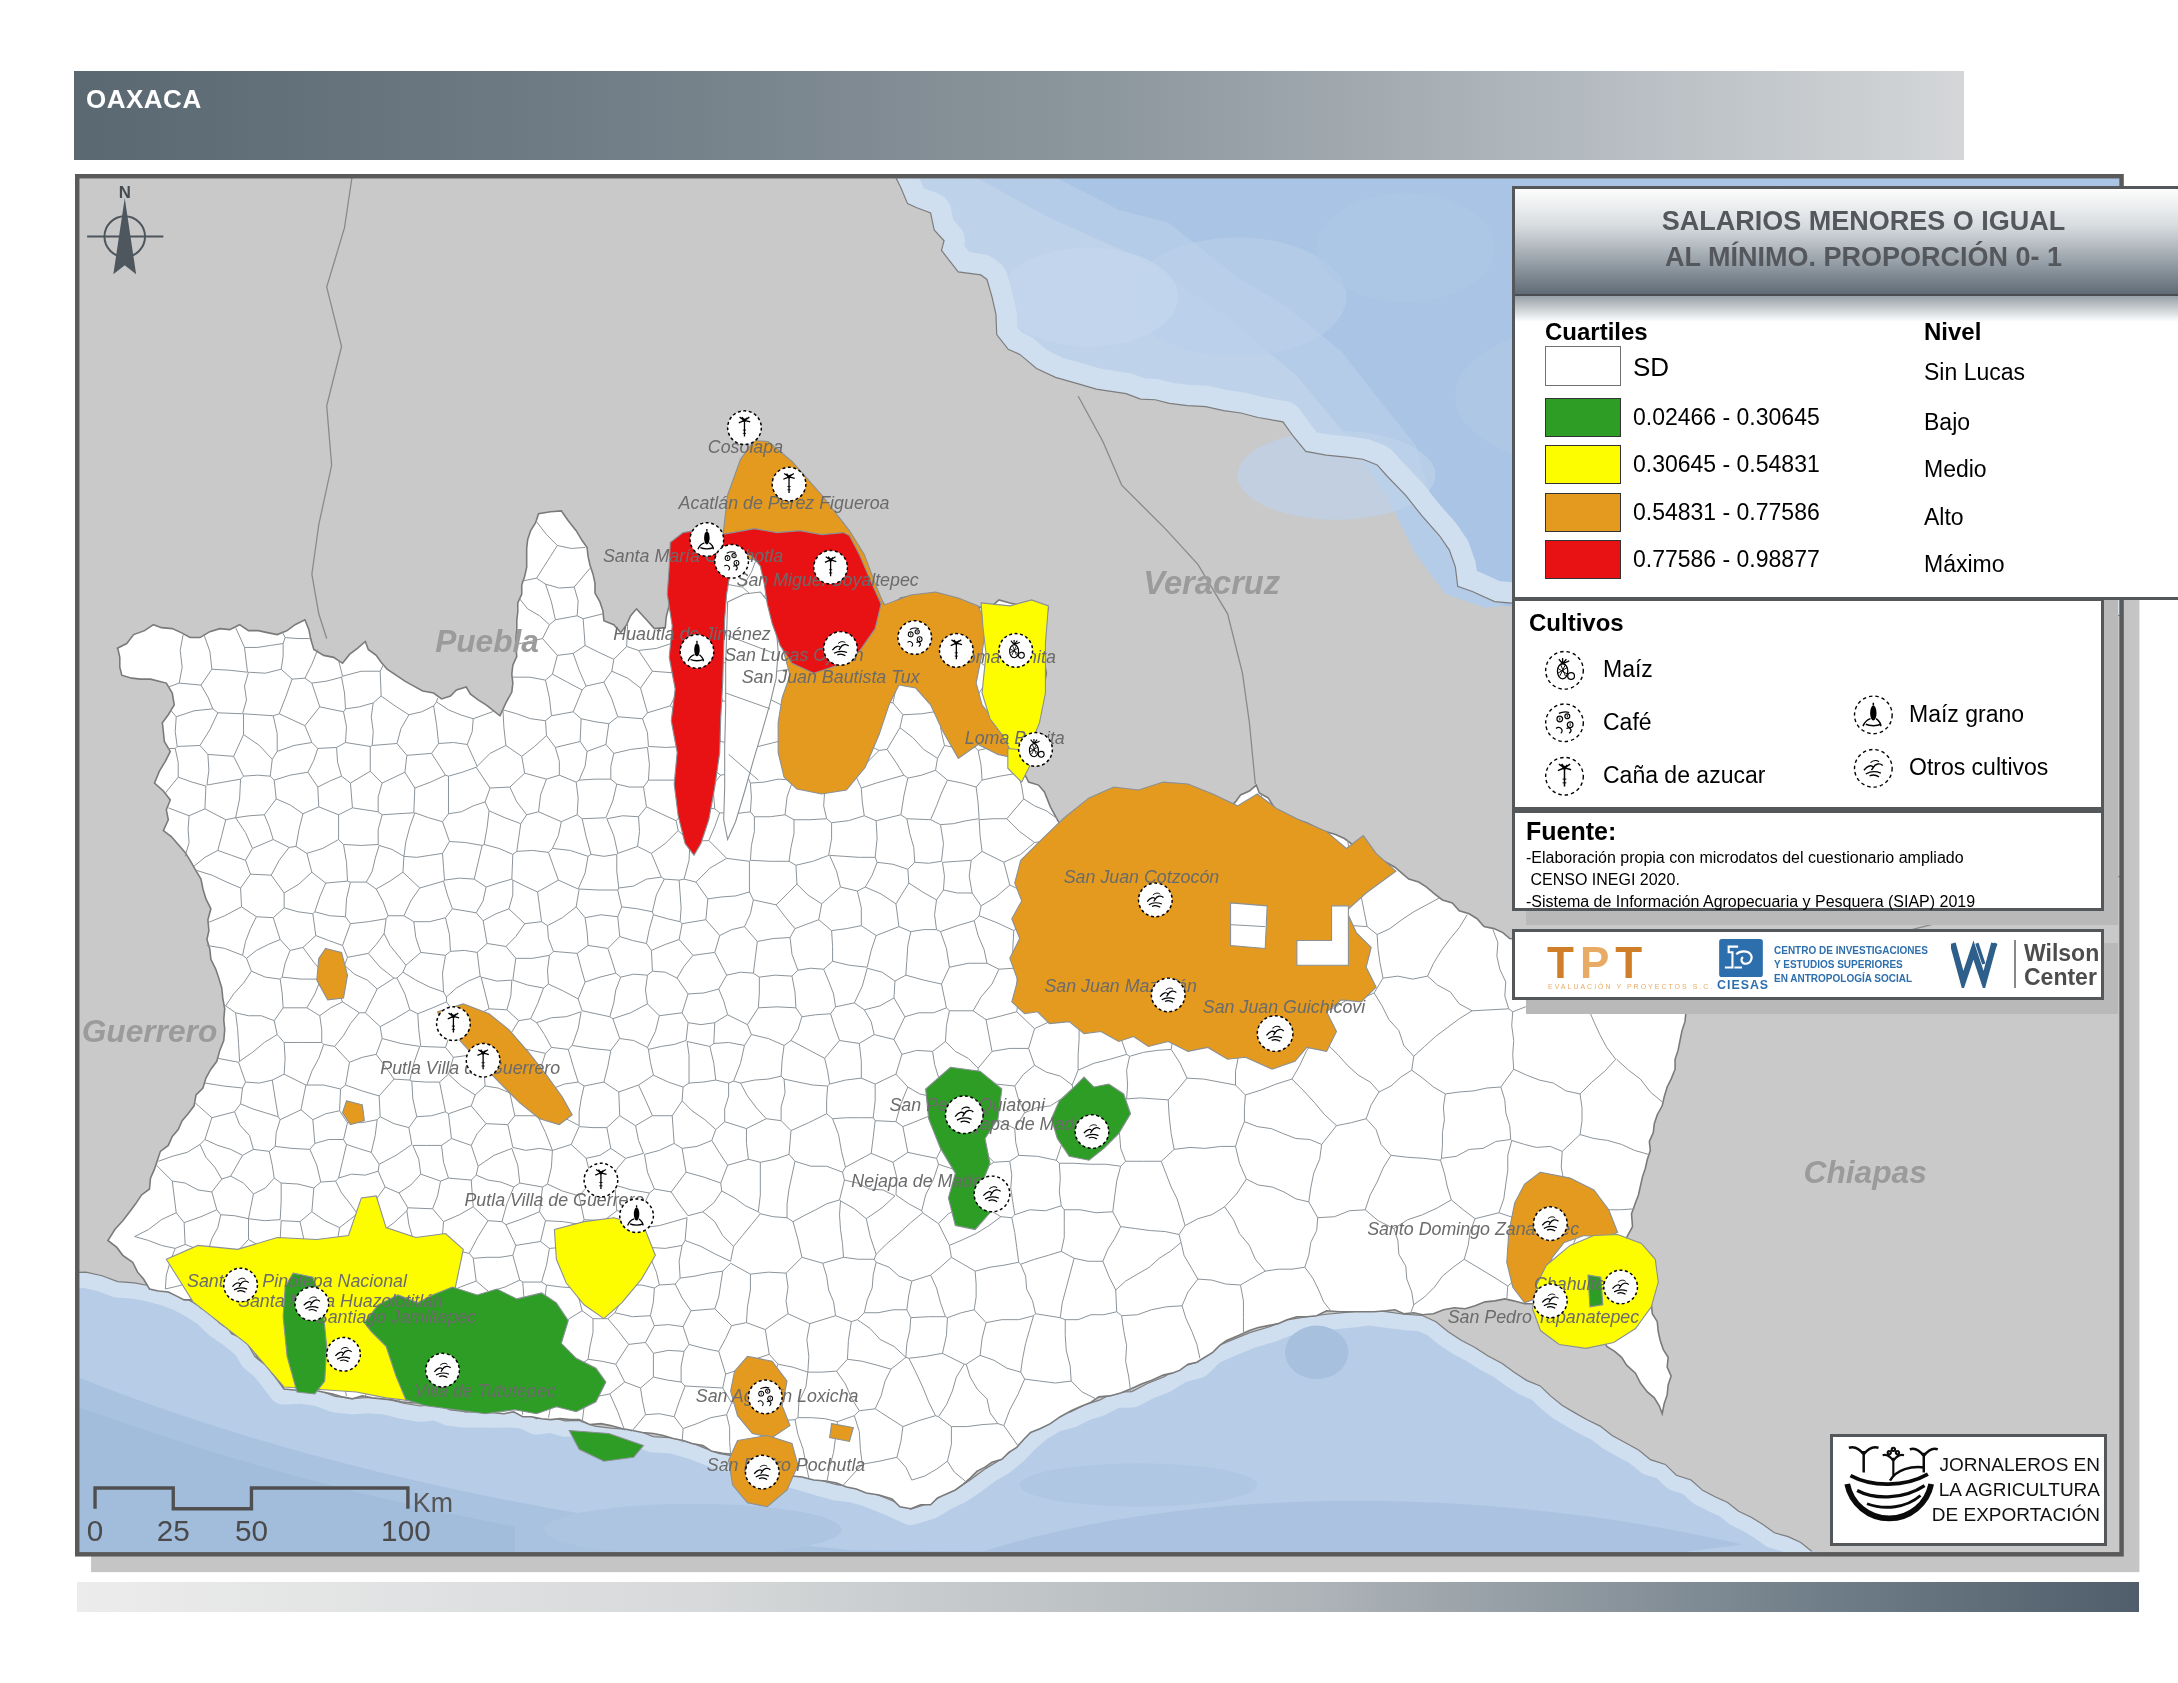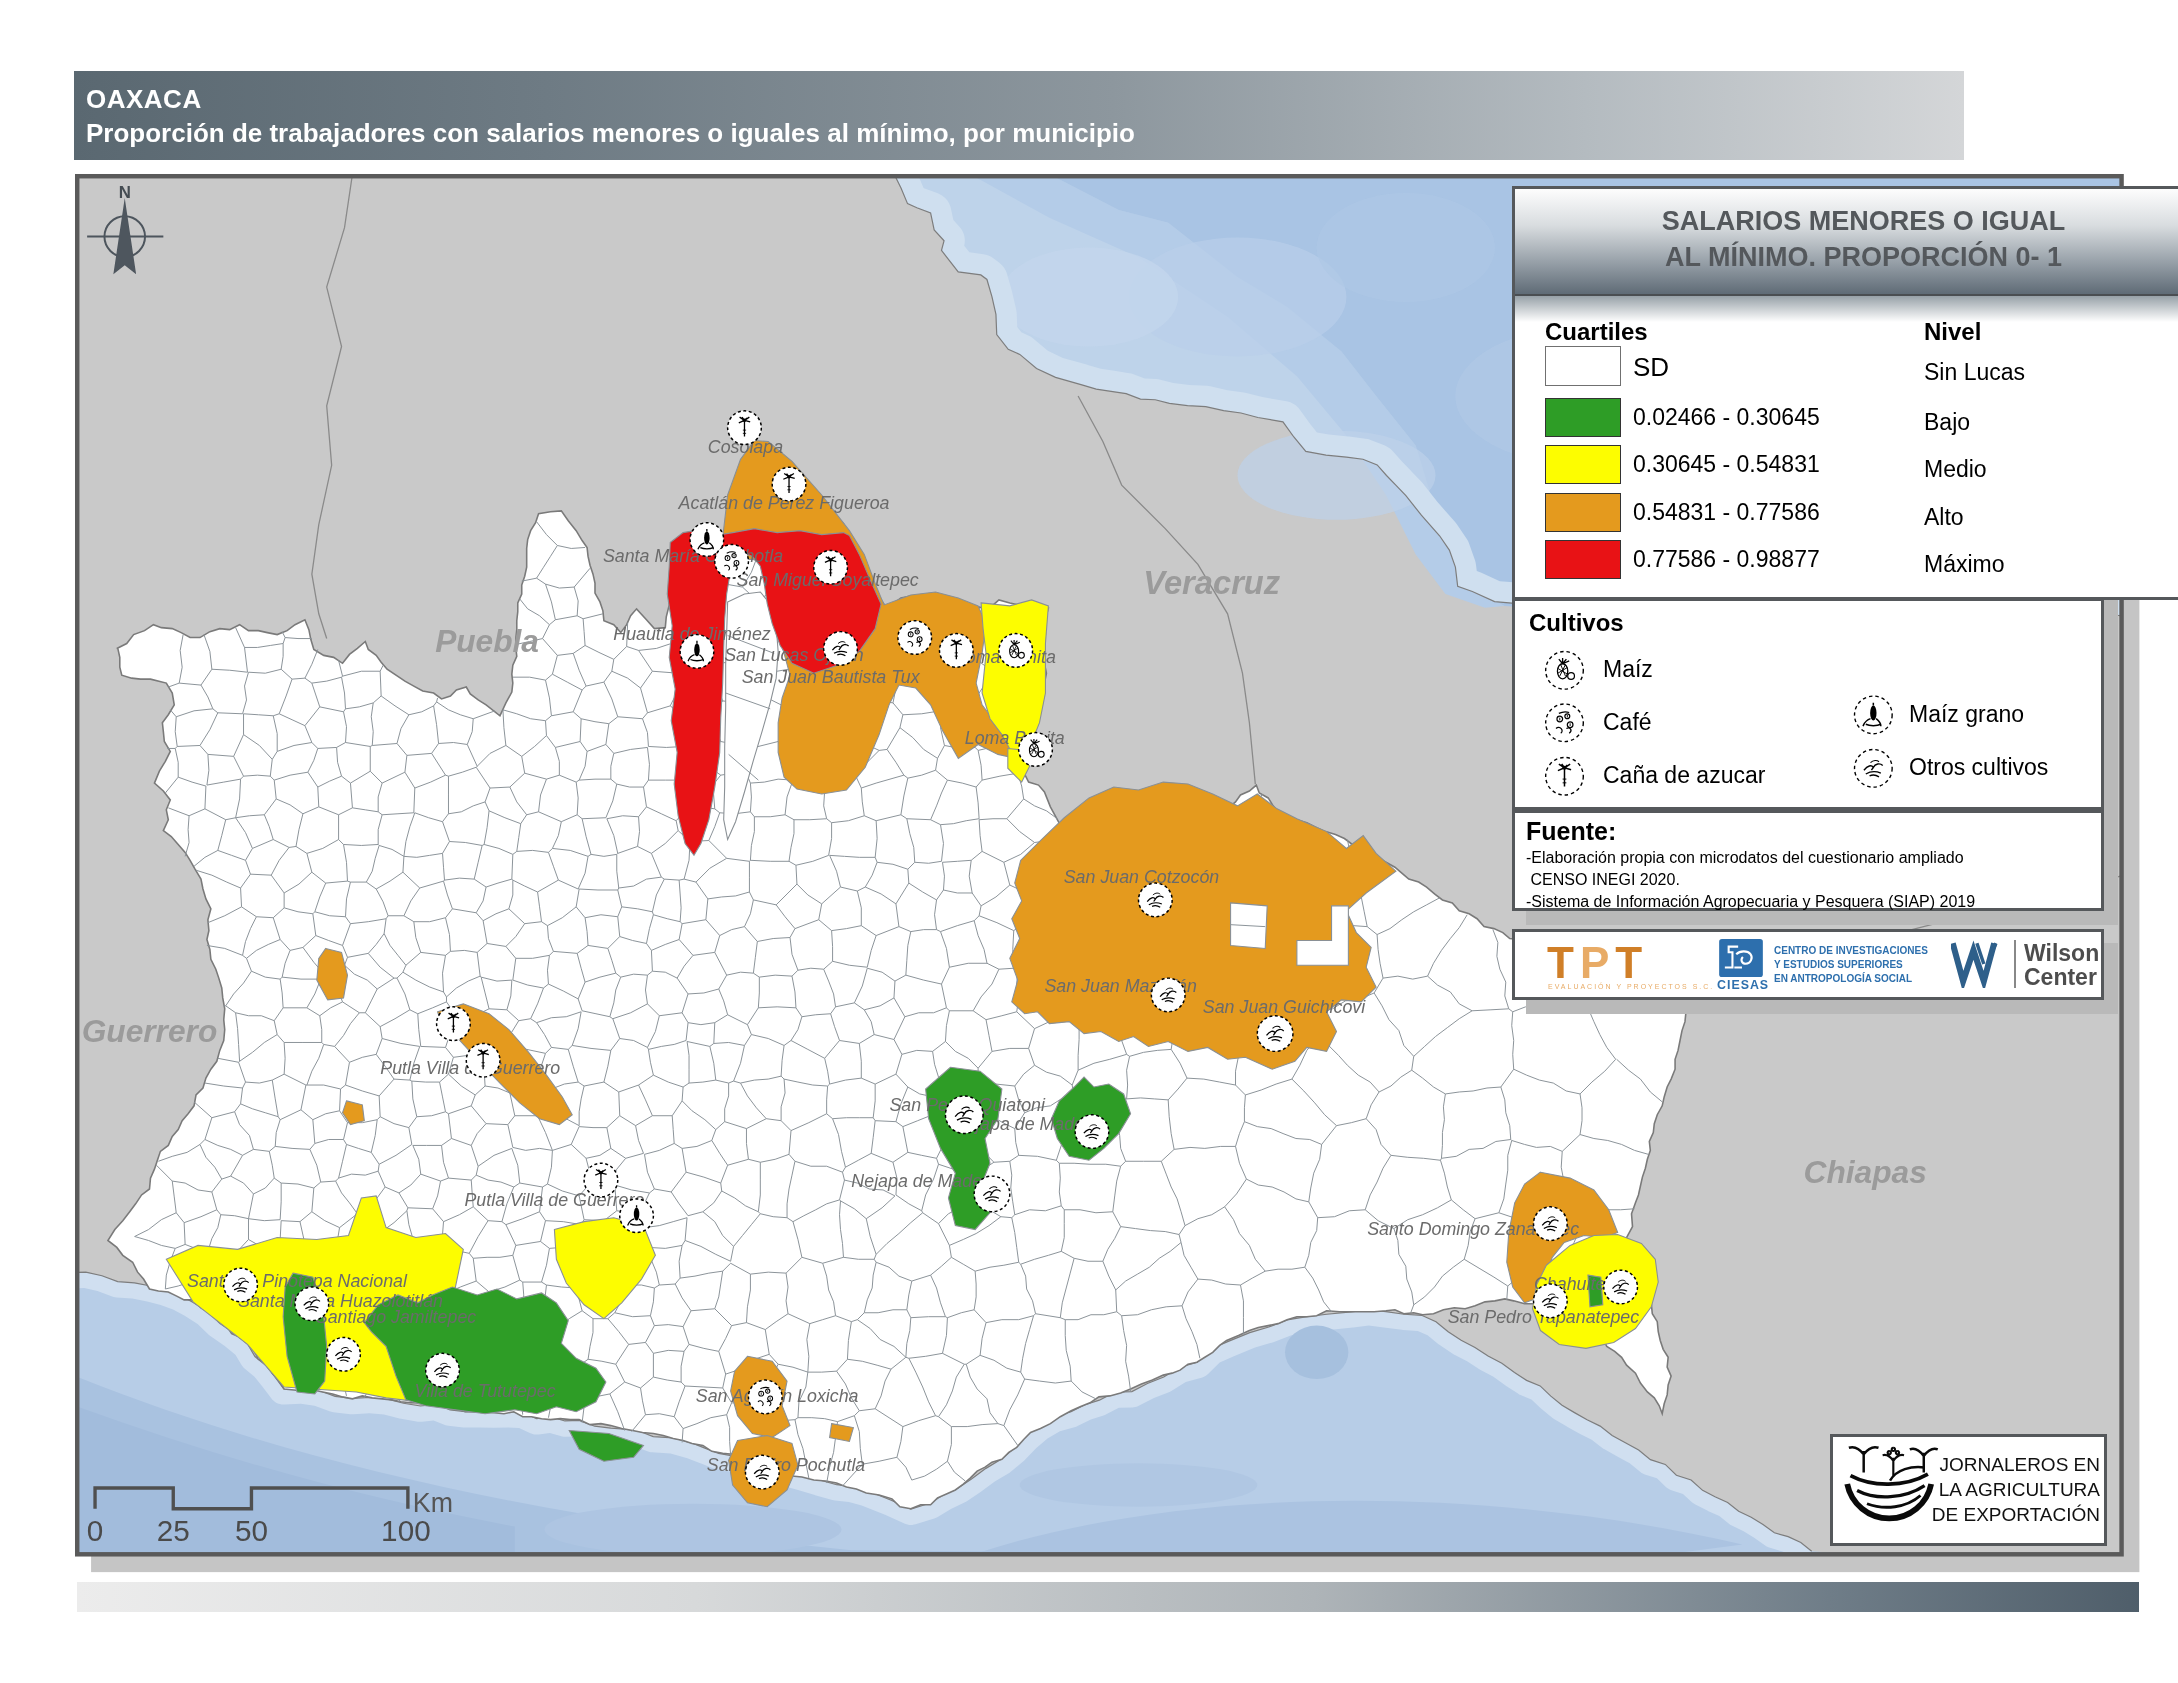--- a/index.html
+++ b/index.html
@@ -352,21 +352,20 @@
 <text x="96" y="1557">0</text>
           <text x="175" y="1557">25</text>
           <text x="254" y="1557">50</text>
           <text x="410" y="1557">100</text>
 </g>
 </g>
 <rect x="78" y="178" width="2065" height="1392" fill="none" stroke="#5a5a5a" stroke-width="4.5"></rect>
 </svg>
 <div id="titlebar" class="abs">
       <div class="t1">OAXACA</div>
-      <div class="t2">Proporción de trabajadores con salarios menores o iguales al mínimo, por municipio</div>
     </div>
 
 <div class="shadow" style="left:1526px;top:200px;width:592px;height:725px"></div>
 <div class="box" style="left:1512px;top:186px;width:703px;height:414px">
  <div style="position:absolute;left:0;top:0;width:100%;height:105px;background:linear-gradient(180deg,#fdfdfd 0%,#d8dcdf 35%,#9aa3ab 68%,#5f6b76 100%);border-bottom:2.5px solid #4a4e52;"></div>
  <div style="position:absolute;left:0;top:107px;width:100%;height:26px;background:linear-gradient(180deg,#97a1a8 0%,#ffffff 100%);"></div>
  <div style="position:absolute;left:0;top:14px;width:100%;text-align:center;font-weight:bold;font-size:27px;color:#54585c;line-height:36px;">SALARIOS MENORES O IGUAL<br>AL MÍNIMO. PROPORCIÓN 0- 1</div>
  <div style="position:absolute;left:30px;top:129px;font-weight:bold;font-size:24px;">Cuartiles</div>
  <div style="position:absolute;left:409px;top:129px;font-weight:bold;font-size:24px;">Nivel</div>
  <div style="position:absolute;left:30px;top:157px;width:74px;height:38px;background:#fff;border:1.5px solid #707070"></div>

